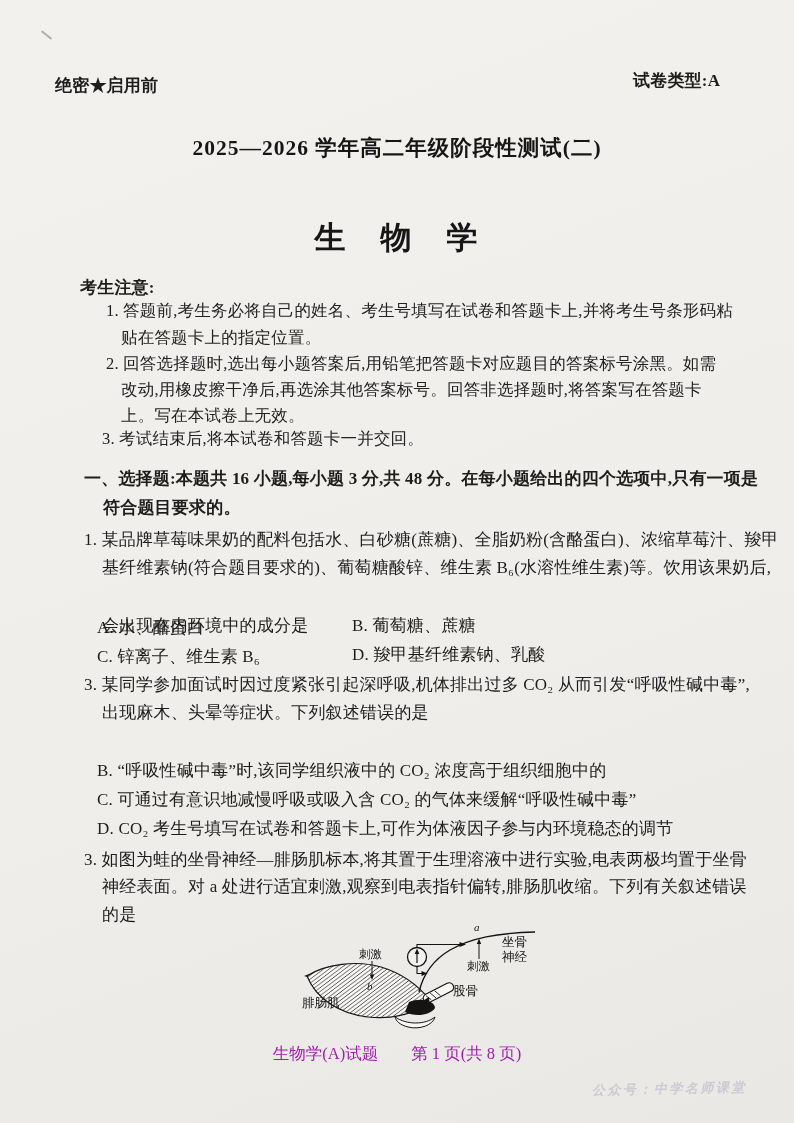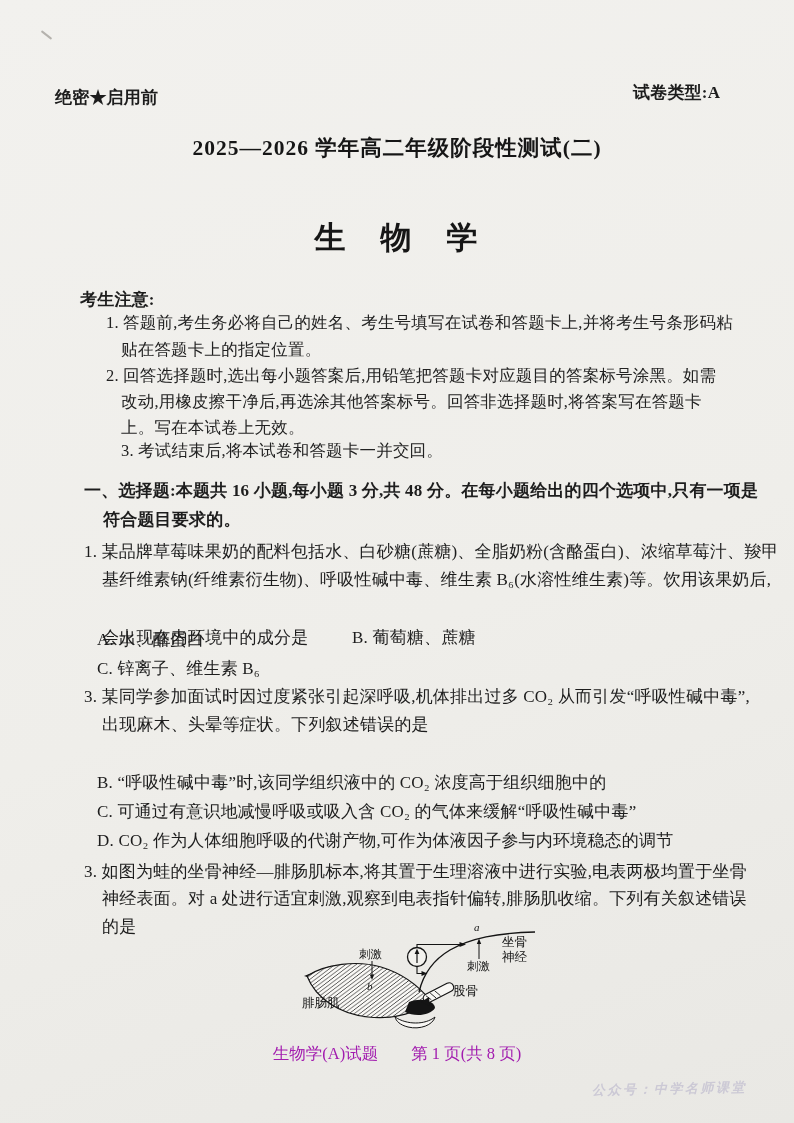--- a/index.html
+++ b/index.html
@@ -8,21 +8,20 @@
     background:linear-gradient(160deg,#f2f1ee 0%,#efeeea 55%,#e9e8e4 100%);
     font-family:"Liberation Serif","DejaVu Serif",serif;
     color:#1c1c1c;
   }
   .page{position:absolute;inset:0;}
   .line{
     position:absolute;white-space:nowrap;
     font-size:17px;line-height:20px;color:#1d1d1d;
     font-family:"Liberation Serif","DejaVu Serif",serif;
     letter-spacing:.2px;
-    margin-top:12px;
   }
   .bold{font-weight:bold;}
   .centerline{
     position:absolute;left:0;width:794px;text-align:center;white-space:nowrap;
     color:#161616;font-family:"Liberation Serif","DejaVu Serif",serif;
   }
   .session{font-size:21.5px;font-weight:bold;letter-spacing:1px;}
   .subject{font-size:31px;font-weight:bold;letter-spacing:2px;}
   .notice{font-size:16.5px;color:#222;}
   .footerline{font-size:16.5px;color:#a21caf;}
@@ -51,37 +50,38 @@
 
   <div class="centerline session" style="top:133px;">2025—2026 学年高二年级阶段性测试(二)</div>
   <div class="centerline subject" style="top:193px;margin-top:24px;">生　物　学</div>
 
   <div class="line bold" style="left:80px;top:278px;">考生注意:</div>
   <div class="line notice" style="left:106px;top:301px;text-align:center;">1. 答题前,考生务必将自己的姓名、考生号填写在试卷和答题卡上,并将考生号条形码粘</div>
   <div class="line notice" style="left:121px;top:328px;">贴在答题卡上的指定位置。</div>
   <div class="line notice" style="left:106px;top:354px;">2. 回答选择题时,选出每小题答案后,用铅笔把答题卡对应题目的答案标号涂黑。如需</div>
   <div class="line notice" style="left:121px;top:380px;">改动,用橡皮擦干净后,再选涂其他答案标号。回答非选择题时,将答案写在答题卡</div>
   <div class="line notice" style="left:121px;top:406px;">上。写在本试卷上无效。</div>
-  <div class="line notice" style="left:121px;top:429px;">3. 考试结束后,将本试卷和答题卡一并交回。</div>
+  <div class="line notice" style="left:102px;top:429px;">3. 考试结束后,将本试卷和答题卡一并交回。</div>
 
   <div class="line bold" style="left:84px;top:469px;">一、选择题:本题共 16 小题,每小题 3 分,共 48 分。在每小题给出的四个选项中,只有一项是</div>
   <div class="line bold" style="left:103px;top:498px;">符合题目要求的。</div>
 
   <div class="line" style="left:84px;top:530px;">1. 某品牌草莓味果奶的配料包括水、白砂糖(蔗糖)、全脂奶粉(含酪蛋白)、浓缩草莓汁、羧甲</div>
-  <div class="line" style="left:102px;top:558px;">基纤维素钠(纤维素衍生物)、呼吸性碱中毒、维生素 B₆(水溶性维生素)等。饮用该果奶后,</div>
+  <div class="line" style="left:102px;top:558px;">基纤维素钠(符合题目要求的)、葡萄糖酸锌、维生素 B₆(水溶性维生素)等。饮用该果奶后,</div>
   <div class="line" style="left:102px;top:616px;">会出现在内环境中的成分是</div>
   <div class="line" style="left:97px;top:618px;">A. 水、酪蛋白</div>
   <div class="line" style="left:352px;top:616px;">B. 葡萄糖、蔗糖</div>
   <div class="line" style="left:97px;top:647px;">C. 锌离子、维生素 B₆</div>
+  <div class="line" style="left:352px;top:645px;">D. 羧甲基纤维素钠、乳酸</div>
 
   <div class="line" style="left:84px;top:675px;">3. 某同学参加面试时因过度紧张引起深呼吸,机体排出过多 CO₂ 从而引发“呼吸性碱中毒”,</div>
   <div class="line" style="left:102px;top:703px;">出现麻木、头晕等症状。下列叙述错误的是</div>
   <div class="line" style="left:97px;top:761px;">B. “呼吸性碱中毒”时,该同学组织液中的 CO₂ 浓度高于组织细胞中的</div>
   <div class="line" style="left:97px;top:790px;">C. 可通过有意识地减慢呼吸或吸入含 CO₂ 的气体来缓解“呼吸性碱中毒”</div>
-  <div class="line" style="left:97px;top:819px;">D. CO₂ 作为人体细胞呼吸的代谢产物,可作为体液因子参与内环境稳态的调节</div>
+  <div class="line" style="left:97px;top:819px;">D. CO₂ 考生号填写在试卷和答题卡上,可作为体液因子参与内环境稳态的调节</div>
 
   <div class="line" style="left:84px;top:850px;">3. 如图为蛙的坐骨神经—腓肠肌标本,将其置于生理溶液中进行实验,电表两极均置于坐骨</div>
   <div class="line" style="left:102px;top:877px;">神经表面。对 a 处进行适宜刺激,观察到电表指针偏转,腓肠肌收缩。下列有关叙述错误</div>
   <div class="line" style="left:102px;top:905px;">的是</div>
 
   <div class="fig">
     <svg width="265" height="118" viewBox="0 0 265 118">
       <defs>
         <pattern id="hatch" patternUnits="userSpaceOnUse" width="4.5" height="4.5" patternTransform="rotate(8)">
           <path d="M0,4.5 L4.5,0" stroke="#1d1d1d" stroke-width="0.8"></path>

